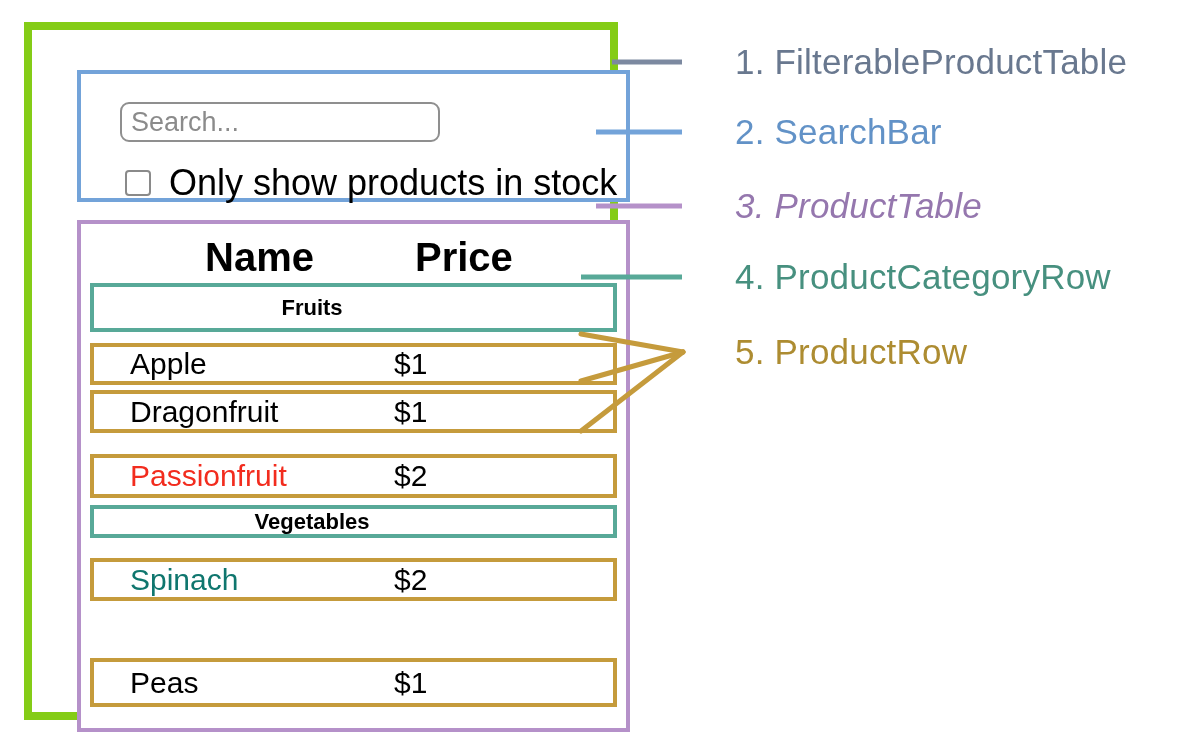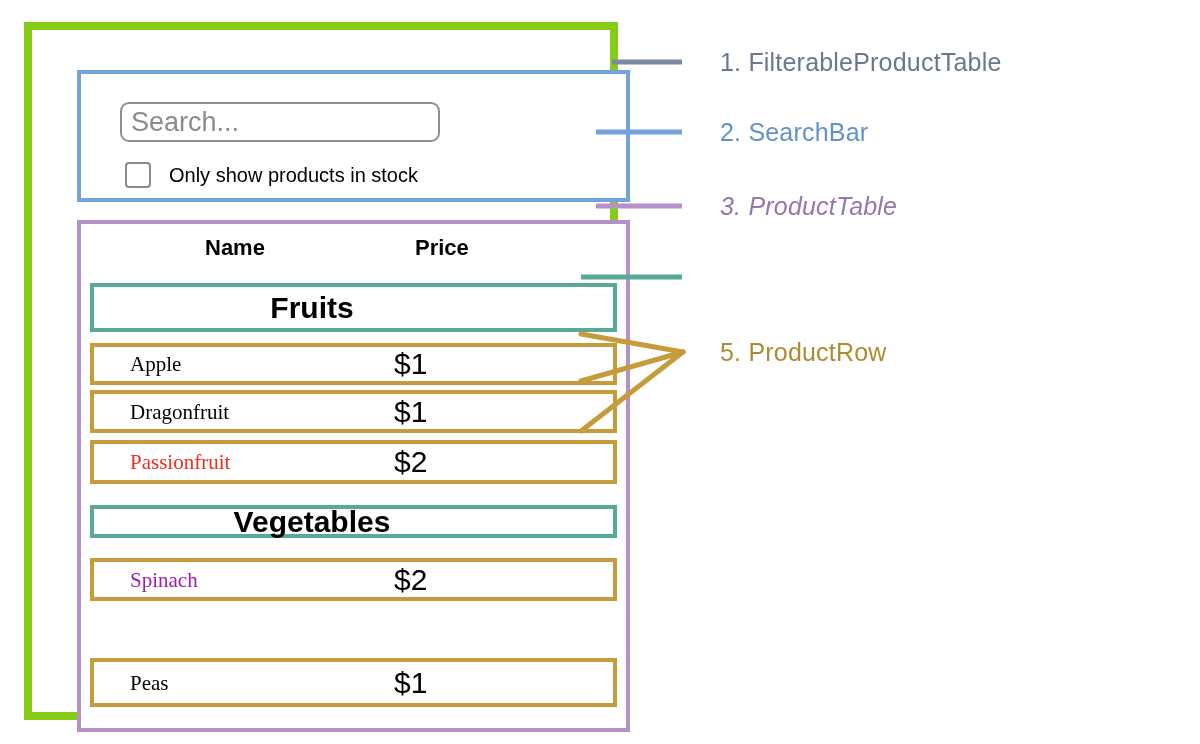--- a/index.html
+++ b/index.html
@@ -56,36 +56,36 @@
   .checkbox {
     display: inline-block;
     width: 26px; height: 26px;
     border: 2px solid #8a8a8a;
     border-radius: 4px;
     background: #ffffff;
     flex: 0 0 auto;
   }
   .stock-label {
     margin-left: 18px;
-    font-size: 20px;
+    font-size: 36px;
     color: #000000;
     white-space: nowrap;
   }
 
   .product-table-box {
     position: absolute;
     left: 45px; top: 190px;
     width: 553px; height: 512px;
     border: 4px solid #b591c9;
     background: #ffffff;
   }
 
   .col-header {
     position: absolute;
-    font-size: 22px;
+    font-size: 40px;
     font-weight: bold;
     color: #000000;
     top: 11px;
     white-space: nowrap;
   }
   .col-header.name  { left: 124px; }
   .col-header.price { left: 334px; }
 
   .trow {
     position: absolute;
@@ -94,67 +94,66 @@
     background: #ffffff;
   }
   .trow.category { border: 4px solid #58a998; }
   .trow.product  { border: 4px solid #c59b3c; }
 
   .category-label {
     position: absolute;
     left: 36px; width: 364px;
     top: 50%; transform: translateY(-50%);
     text-align: center;
-    font-size: 30px;
+    font-size: 22px;
     font-weight: bold;
     color: #000000;
     white-space: nowrap;
   }
   .cell-name {
     position: absolute;
     left: 36px;
     top: 50%; transform: translateY(-50%);
-    font-size: 21px;
-    color: #000000;
-    white-space: nowrap;
-    font-family: Liberation Serif, serif;
+    font-size: 30px;
+    color: #000000;
+    white-space: nowrap;
   }
   .cell-price {
     position: absolute;
     left: 300px;
     top: 50%; transform: translateY(-50%);
     font-size: 30px;
     color: #000000;
     white-space: nowrap;
   }
 
   
   .r-fruits      { top: 59px;  height: 49px; }
   .r-apple       { top: 119px; height: 42px; }
   .r-dragonfruit { top: 166px; height: 43px; }
-  .r-passion     { top: 216px; height: 44px; }
+  .r-passion     { top: 230px; height: 44px; }
   .r-vegetables  { top: 281px; height: 33px; }
   .r-spinach     { top: 334px; height: 43px; }
   .r-pumpkin     { top: 384px; height: 43px; }
   .r-peas        { top: 434px; height: 49px; }
 
   
   .connector-overlay {
     position: absolute;
     left: 0; top: 0;
     width: 1200px; height: 744px;
     pointer-events: none;
   }
 
   
   .annotation {
     position: absolute;
-    left: 720px;
+    left: 735px;
     transform: translateY(-50%);
-    font-size: 25px;
+    font-size: 35px;
     font-weight: 500;
     letter-spacing: 0.2px;
     white-space: nowrap;
   }
   .a1 { top: 62px; }
   .a2 { top: 132px; }
   .a3 { top: 206px; font-style: italic; }
   .a4 { top: 277px; }
   .a5 { top: 352px; }
 </style>
@@ -192,21 +191,21 @@
       <div class="trow product r-passion">
         <span class="cell-name" style="color: rgb(242, 44, 30);">Passionfruit</span>
         <span class="cell-price">$2</span>
       </div>
 
       <div class="trow category r-vegetables">
         <span class="category-label">Vegetables</span>
       </div>
 
       <div class="trow product r-spinach">
-        <span class="cell-name" style="color: #a21caf;">Spinach</span>
+        <span class="cell-name" style="color: #0f766e;">Spinach</span>
         <span class="cell-price">$2</span>
       </div>
       <div class="trow product r-peas">
         <span class="cell-name" style="color: rgb(0, 0, 0);">Peas</span>
         <span class="cell-price">$1</span>
       </div>
     </div>
   </div>
 
   <svg class="connector-overlay" viewBox="0 0 1200 744" xmlns="http://www.w3.org/2000/svg">
@@ -215,15 +214,16 @@
     <line x1="596" y1="206" x2="682" y2="206" stroke="#b591c9" stroke-width="5"></line>
     <line x1="581" y1="277" x2="682" y2="277" stroke="#58a998" stroke-width="5"></line>
     <line x1="581" y1="334" x2="683" y2="352" stroke="#c59b3c" stroke-width="5" stroke-linecap="round"></line>
     <line x1="581" y1="381" x2="683" y2="352" stroke="#c59b3c" stroke-width="5" stroke-linecap="round"></line>
     <line x1="581" y1="431" x2="683" y2="352" stroke="#c59b3c" stroke-width="5" stroke-linecap="round"></line>
   </svg>
 
   <div class="annotation a1" style="color: rgb(105, 120, 143);">1. FilterableProductTable</div>
   <div class="annotation a2" style="color: rgb(98, 146, 199); text-align: center;">2. SearchBar</div>
   <div class="annotation a3" style="color: rgb(149, 119, 174);">3. ProductTable</div>
+  <div class="annotation a4" style="color: rgb(71, 144, 127);">4. ProductCategoryRow</div>
   <div class="annotation a5" style="color: rgb(173, 140, 49);">5. ProductRow</div>
 
 </div>
 
 </body></html>

